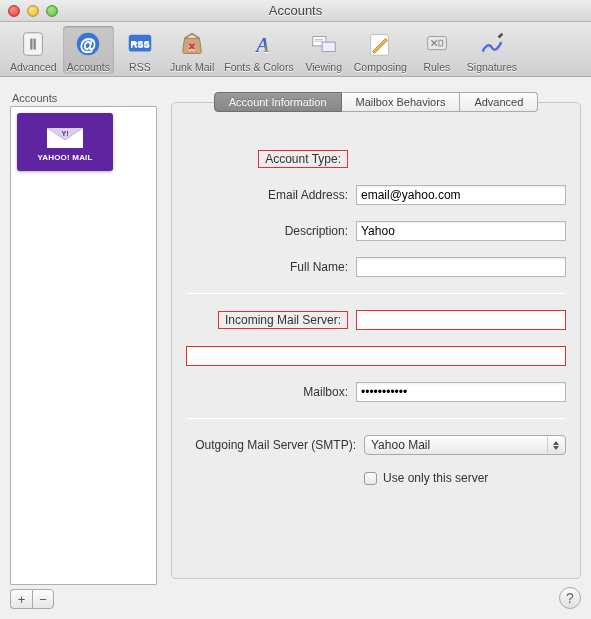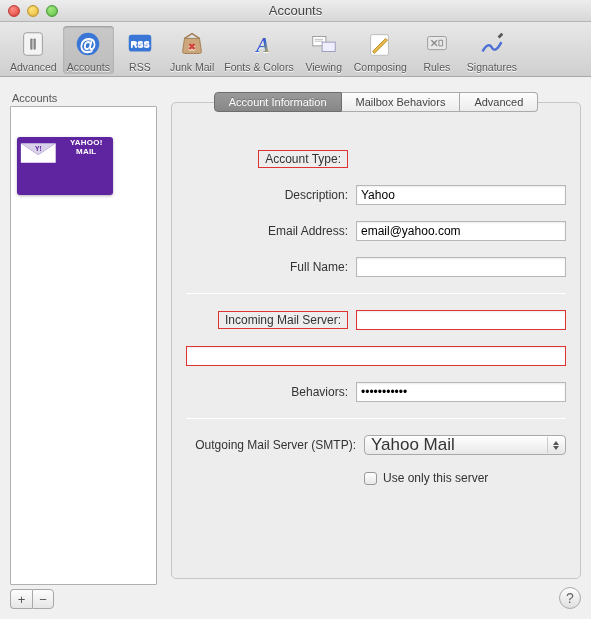--- a/index.html
+++ b/index.html
@@ -91,24 +91,23 @@
     border-radius: 1px;
     overflow: hidden;
   }
   .accrow {
     padding: 6px;
   }
   .yahoo {
     width: 96px; height: 58px;
     background: #5f249f;
     border-radius: 3px;
-    display: flex; flex-direction: row; align-items: flex-start; justify-content: center;
+    display: flex; flex-direction: column; align-items: center; justify-content: center;
     color: #fff;
     box-shadow: 0 1px 3px rgba(0,0,0,0.3);
-    margin-top: 24px;
   }
   .yahoo svg { width: 44px; height: 30px; }
   .yahoo-label { font-size: 8px; letter-spacing: 0.2px; margin-top: 1px; font-weight: bold; text-align:center; }
   .addremove {
     display: flex;
     margin-top: 4px;
   }
   .sqbtn {
     width: 22px; height: 20px;
     background: linear-gradient(#fdfdfd, #e6e6e6);
@@ -193,21 +192,21 @@
   }
   .select {
     width: 100%;
     height: 20px;
     background: linear-gradient(#fefefe, #e9e9e9);
     border: 1px solid #a9a9a9;
     border-radius: 4px;
     display: flex;
     align-items: center;
     padding: 0 6px;
-    font-size: 17px;
+    font-size: 12px;
     position: relative;
     cursor: default;
   }
   .sel-arrows {
     position: absolute; right: 2px; top: 1px; bottom: 1px; width: 16px;
     background: linear-gradient(#fefefe, #e6e6e6);
     border-left: 1px solid #ccc;
     border-radius: 0 3px 3px 0;
     display: flex; flex-direction: column; align-items: center; justify-content: center;
     gap: 1px;
@@ -366,47 +365,47 @@
 
   <div class="pane">
     <div class="panel">
 
       <div class="row">
         <div class="lbl"><span class="hilite-label">Account Type:</span></div>
         <div class="fld static"></div>
       </div>
 
       <div class="row">
+        <div class="lbl">Email Address:</div>
+        <div class="fld"><input class="txt" value="email@yahoo.com" style=""></div>
+      </div>
+
+      <div class="row">
         <div class="lbl">Description:</div>
         <div class="fld"><input class="txt" value="Yahoo" style=""></div>
       </div>
 
       <div class="row">
-        <div class="lbl">Email Address:</div>
-        <div class="fld"><input class="txt" value="email@yahoo.com" style=""></div>
-      </div>
-
-      <div class="row">
         <div class="lbl">Full Name:</div>
         <div class="fld"><input class="txt" value="" style=""></div>
       </div>
 
       <div class="sep"></div>
 
       <div class="row">
         <div class="lbl"><span class="hilite-label">Incoming Mail Server:</span></div>
         <div class="fld hilite-field"><input class="txt" value="" style=""></div>
       </div>
 
       <div class="row">
         <div class="fld hilite-field"><input class="txt" value="" style=""></div>
       </div>
 
       <div class="row">
-        <div class="lbl">Behaviors:</div>
+        <div class="lbl">Mailbox:</div>
         <div class="fld"><input class="txt" type="text" value="•••••••••••" style=""></div>
       </div>
 
       <div class="sep"></div>
 
       <div class="row">
         <div class="lbl" style="width:178px">Outgoing Mail Server (SMTP):</div>
         <div class="fld">
           <div class="select">
             <span>Yahoo Mail</span>

